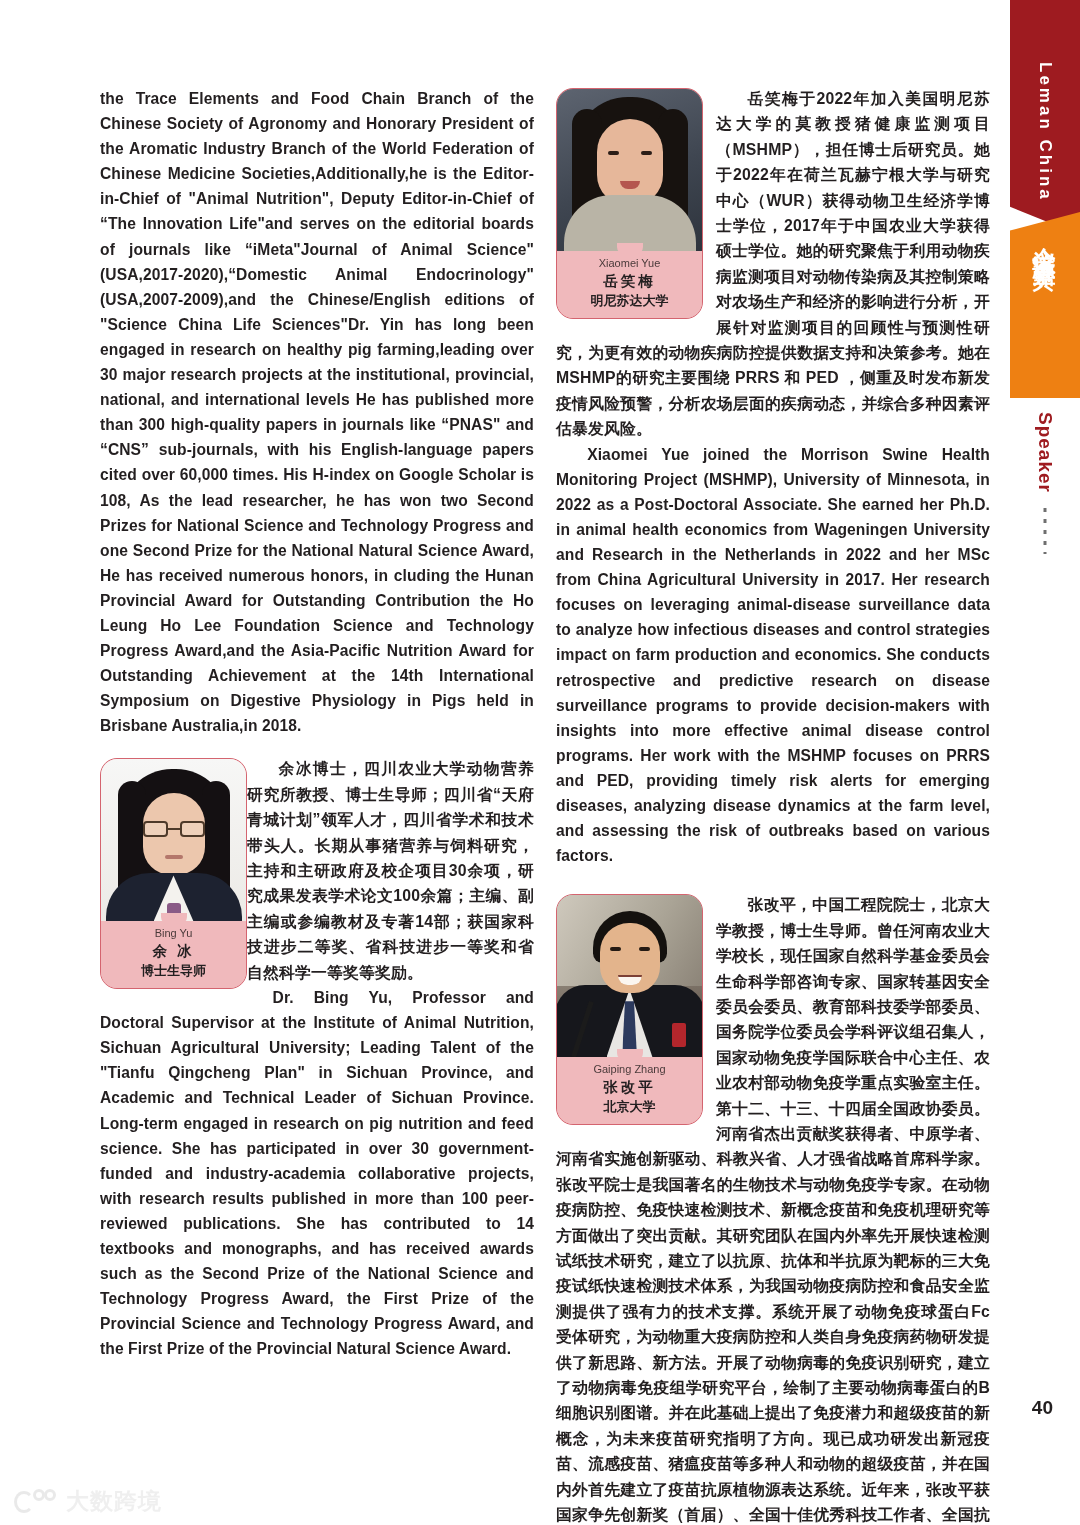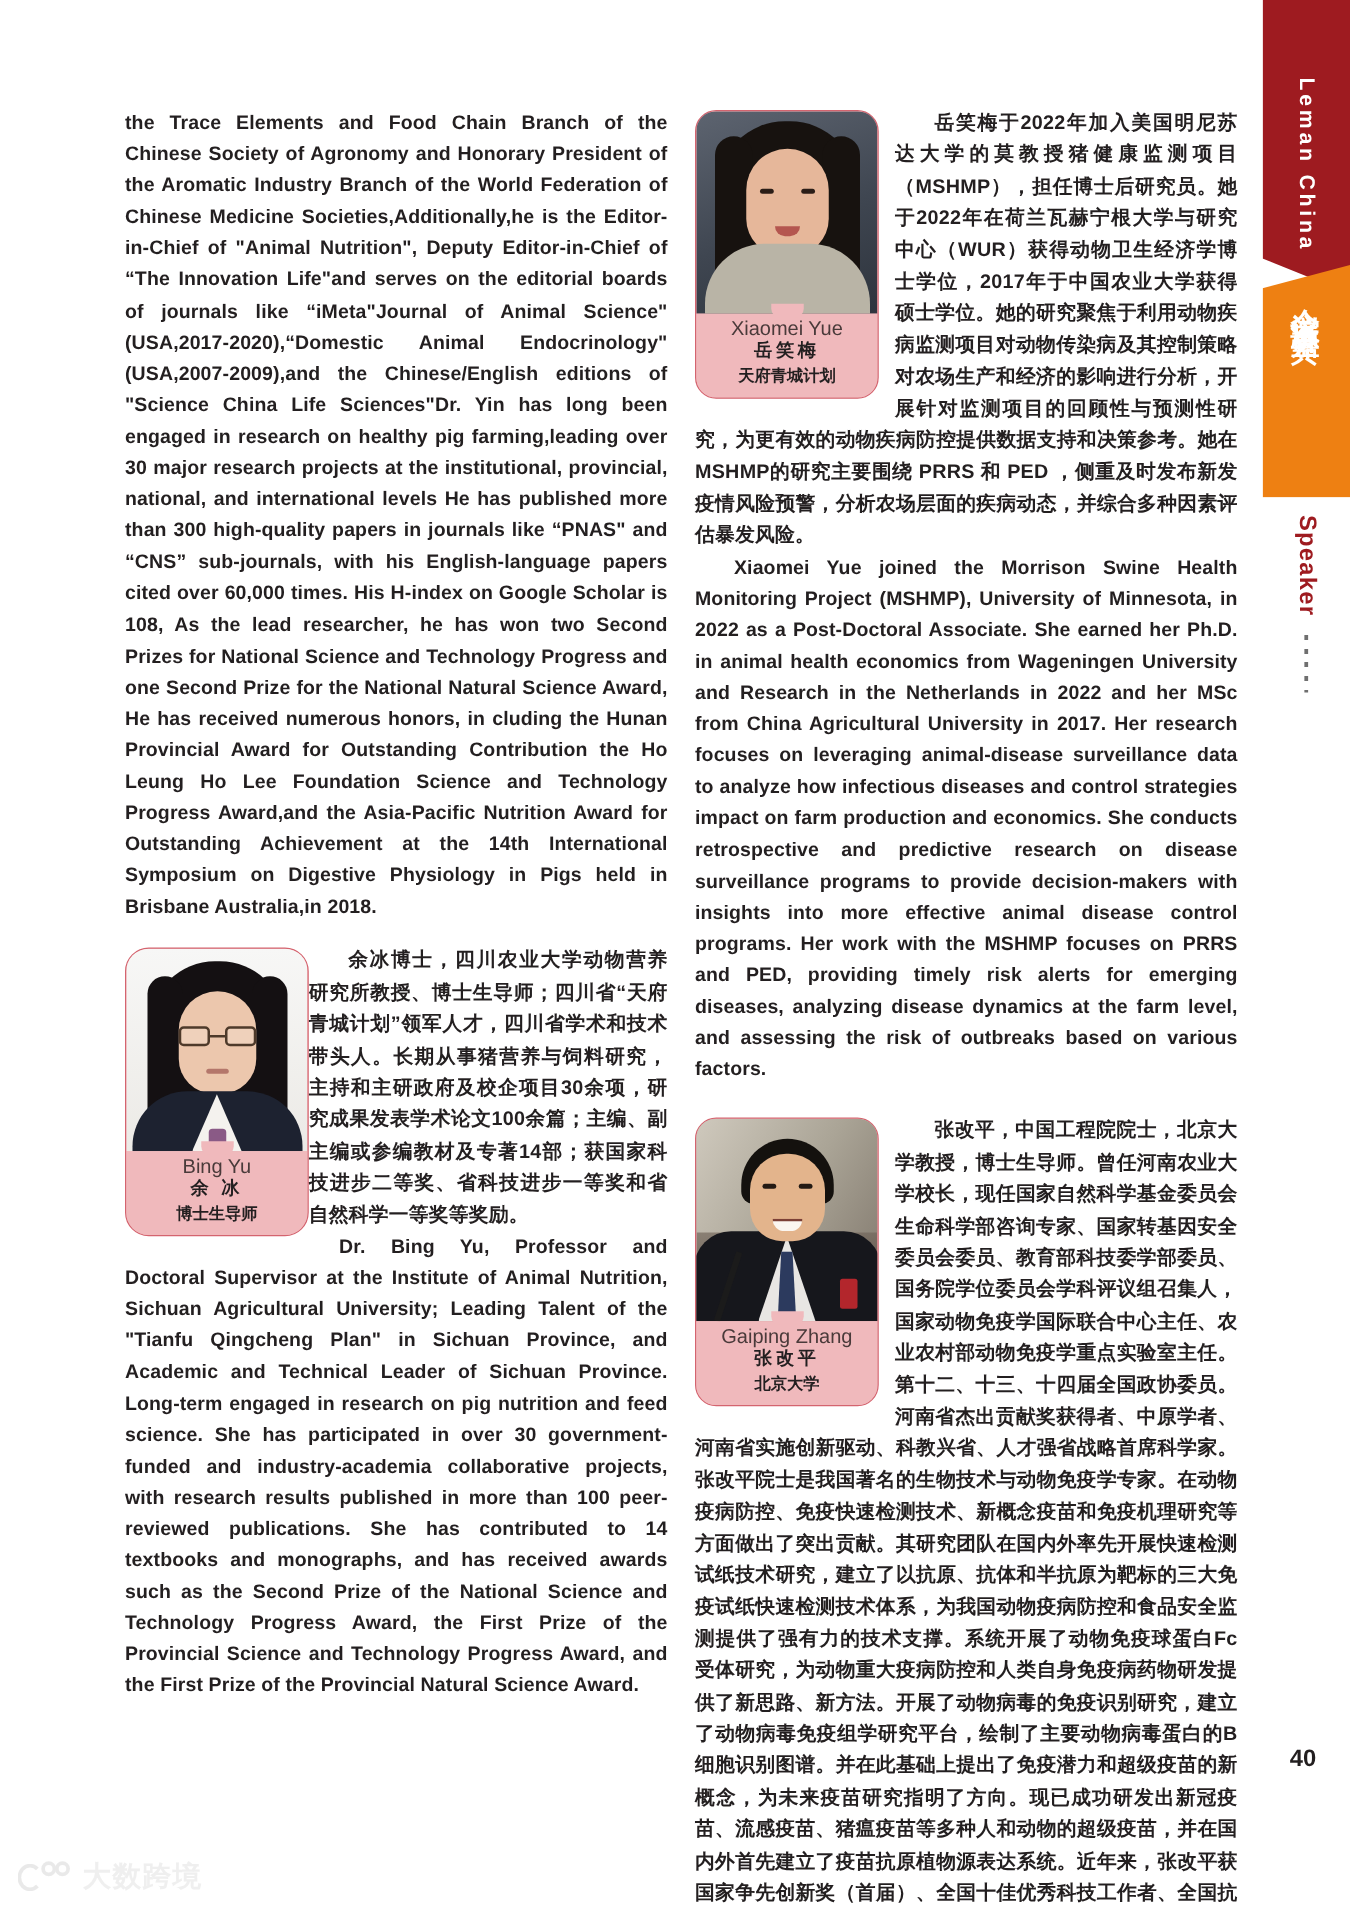--- a/index.html
+++ b/index.html
@@ -134,42 +134,42 @@
   .card-caption .notch {
     position: absolute;
     left: 50%;
     top: -8px;
     transform: translateX(-50%);
     width: 26px; height: 11px;
     background: #f0b9bc;
     border-radius: 0 0 7px 7px;
   }
   .cap-en {
-    font-size: 16px;
+    font-size: 11px;
     line-height: 15px;
     color: #4a3a3a;
     position: relative;
     font-weight: 500;
   }
   .cap-cn {
     font-size: 14.5px;
     line-height: 20px;
     font-weight: bold;
     letter-spacing: 3px;
     color: #231f20;
   }
   .cap-org {
     font-size: 13px;
     line-height: 19px;
     font-weight: 600;
     color: #231f20;
   }
 
   
-  .card-left  { float: left;  margin: 2px 22px 4px 0; shape-outside: border-box; border-radius: 19px; }
+  .card-left  { float: left;  margin: 2px 22px 4px 0; shape-outside: border-box; }
   .card-right { float: left;  margin: 2px 13px 4px 0; }
 
   .clearer { clear: both; height: 0; overflow: hidden; }
 
   
   .portrait { position: absolute; inset: 0; }
 
   
   .p-yue { background: linear-gradient(160deg,#5d6470 0%,#3f4651 55%,#2e343d 100%); }
   .p-yue .hair {
@@ -401,21 +401,21 @@
           <div class="eyeL"></div>
             <div class="eyeR"></div>
           <div class="mouth"></div>
           <div class="body"></div>
         </div>
       </div>
       <div class="card-caption">
         <div class="notch"></div>
         <div class="cap-en">Xiaomei Yue</div>
         <div class="cap-cn">岳笑梅</div>
-        <div class="cap-org">天府青城计划</div>
+        <div class="cap-org">明尼苏达大学</div>
       </div>
     </div>
 
     <p class="para cn indent">岳笑梅于2022年加入美国明尼苏达大学的莫教授猪健康监测项目（MSHMP），担任博士后研究员。她于2022年在荷兰瓦赫宁根大学与研究中心（WUR）获得动物卫生经济学博士学位，2017年于中国农业大学获得硕士学位。她的研究聚焦于利用动物疾病监测项目对动物传染病及其控制策略对农场生产和经济的影响进行分析，开展针对监测项目的回顾性与预测性研究，为更有效的动物疾病防控提供数据支持和决策参考。她在MSHMP的研究主要围绕 PRRS 和 PED ，侧重及时发布新发疫情风险预警，分析农场层面的疾病动态，并综合多种因素评估暴发风险。</p>
     <p class="para en indent">Xiaomei Yue joined the Morrison Swine Health Monitoring Project (MSHMP), University of Minnesota, in 2022 as a Post-Doctoral Associate. She earned her Ph.D. in animal health economics from Wageningen University and Research in the Netherlands in 2022 and her MSc from China Agricultural University in 2017. Her research focuses on leveraging animal-disease surveillance data to analyze how infectious diseases and control strategies impact on farm production and economics. She conducts retrospective and predictive research on disease surveillance programs to provide decision-makers with insights into more effective animal disease control programs. Her work with the MSHMP focuses on PRRS and PED, providing timely risk alerts for emerging diseases, analyzing disease dynamics at the farm level, and assessing the risk of outbreaks based on various factors.</p>
     <div class="clearer"></div>
 
     <div style="height:24px"></div>
 
     <div class="card card-right">

